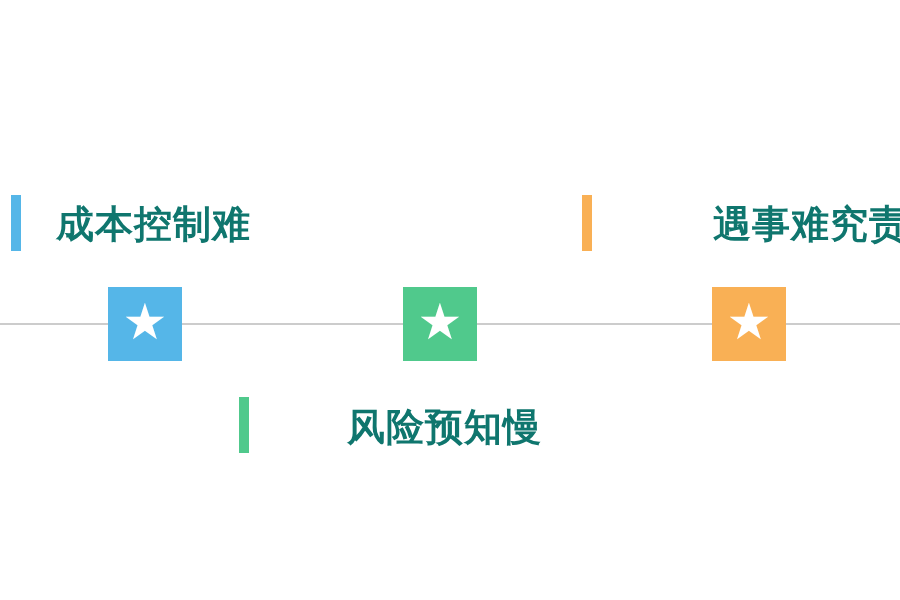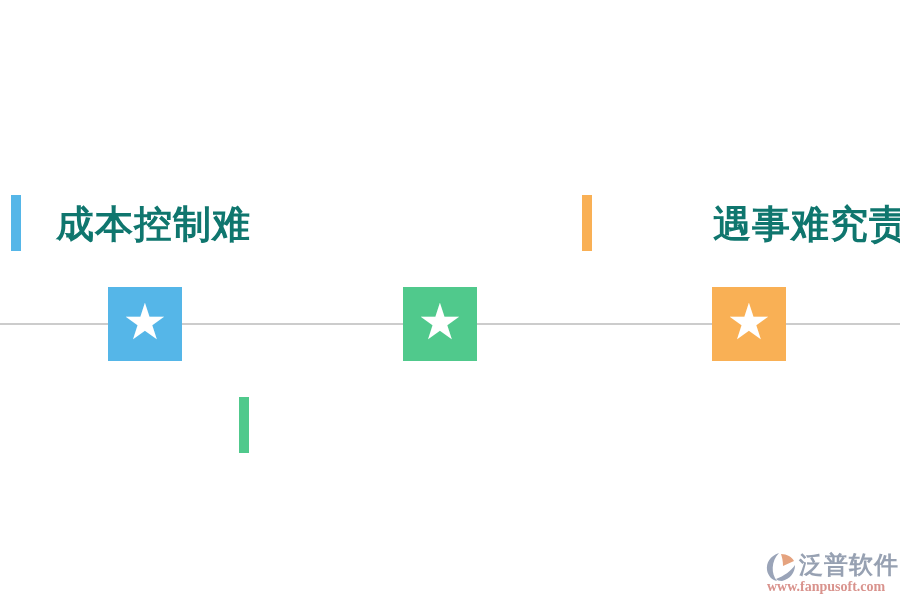--- a/index.html
+++ b/index.html
@@ -120,24 +120,16 @@
     <span class="star-glyph">★</span>
   </div>
 
   <div class="accent-bar bar-1" style="background-color: rgb(85, 182, 232);"></div>
   <div class="pain-label txt-1">成本控制难</div>
 
   <div class="accent-bar bar-2" style="background-color: rgb(249, 176, 85);"></div>
   <div class="pain-label txt-2">遇事难究责</div>
 
   <div class="accent-bar bar-3" style="background-color: rgb(80, 201, 140);"></div>
+  <div class="pain-label txt-3">风险预知慢</div>
 
-  <div class="watermark">
-    <svg class="logo-icon" viewBox="0 0 30 30" xmlns="http://www.w3.org/2000/svg">
-      <path d="M13 1 C 4 4 0 11 1 18 C 2 24 6 28 11 29 C 5 22 5 9 13 1 Z" fill="#9aa4b8"></path>
-      <path d="M15 2 C 21 2 26 5 28 9 L 17 14 C 17 9 16 5 15 2 Z" fill="#e5a37f"></path>
-      <path d="M29 13 C 29 21 24 27 16 29 C 13 29 11 28 10 27 C 18 24 25 19 29 13 Z" fill="#9aa4b8"></path>
-    </svg>
-    <span class="brand-name">泛普软件</span>
-    <span class="brand-url">www.fanpusoft.com</span>
-  </div>
 
 </div>
 
 </body></html>

